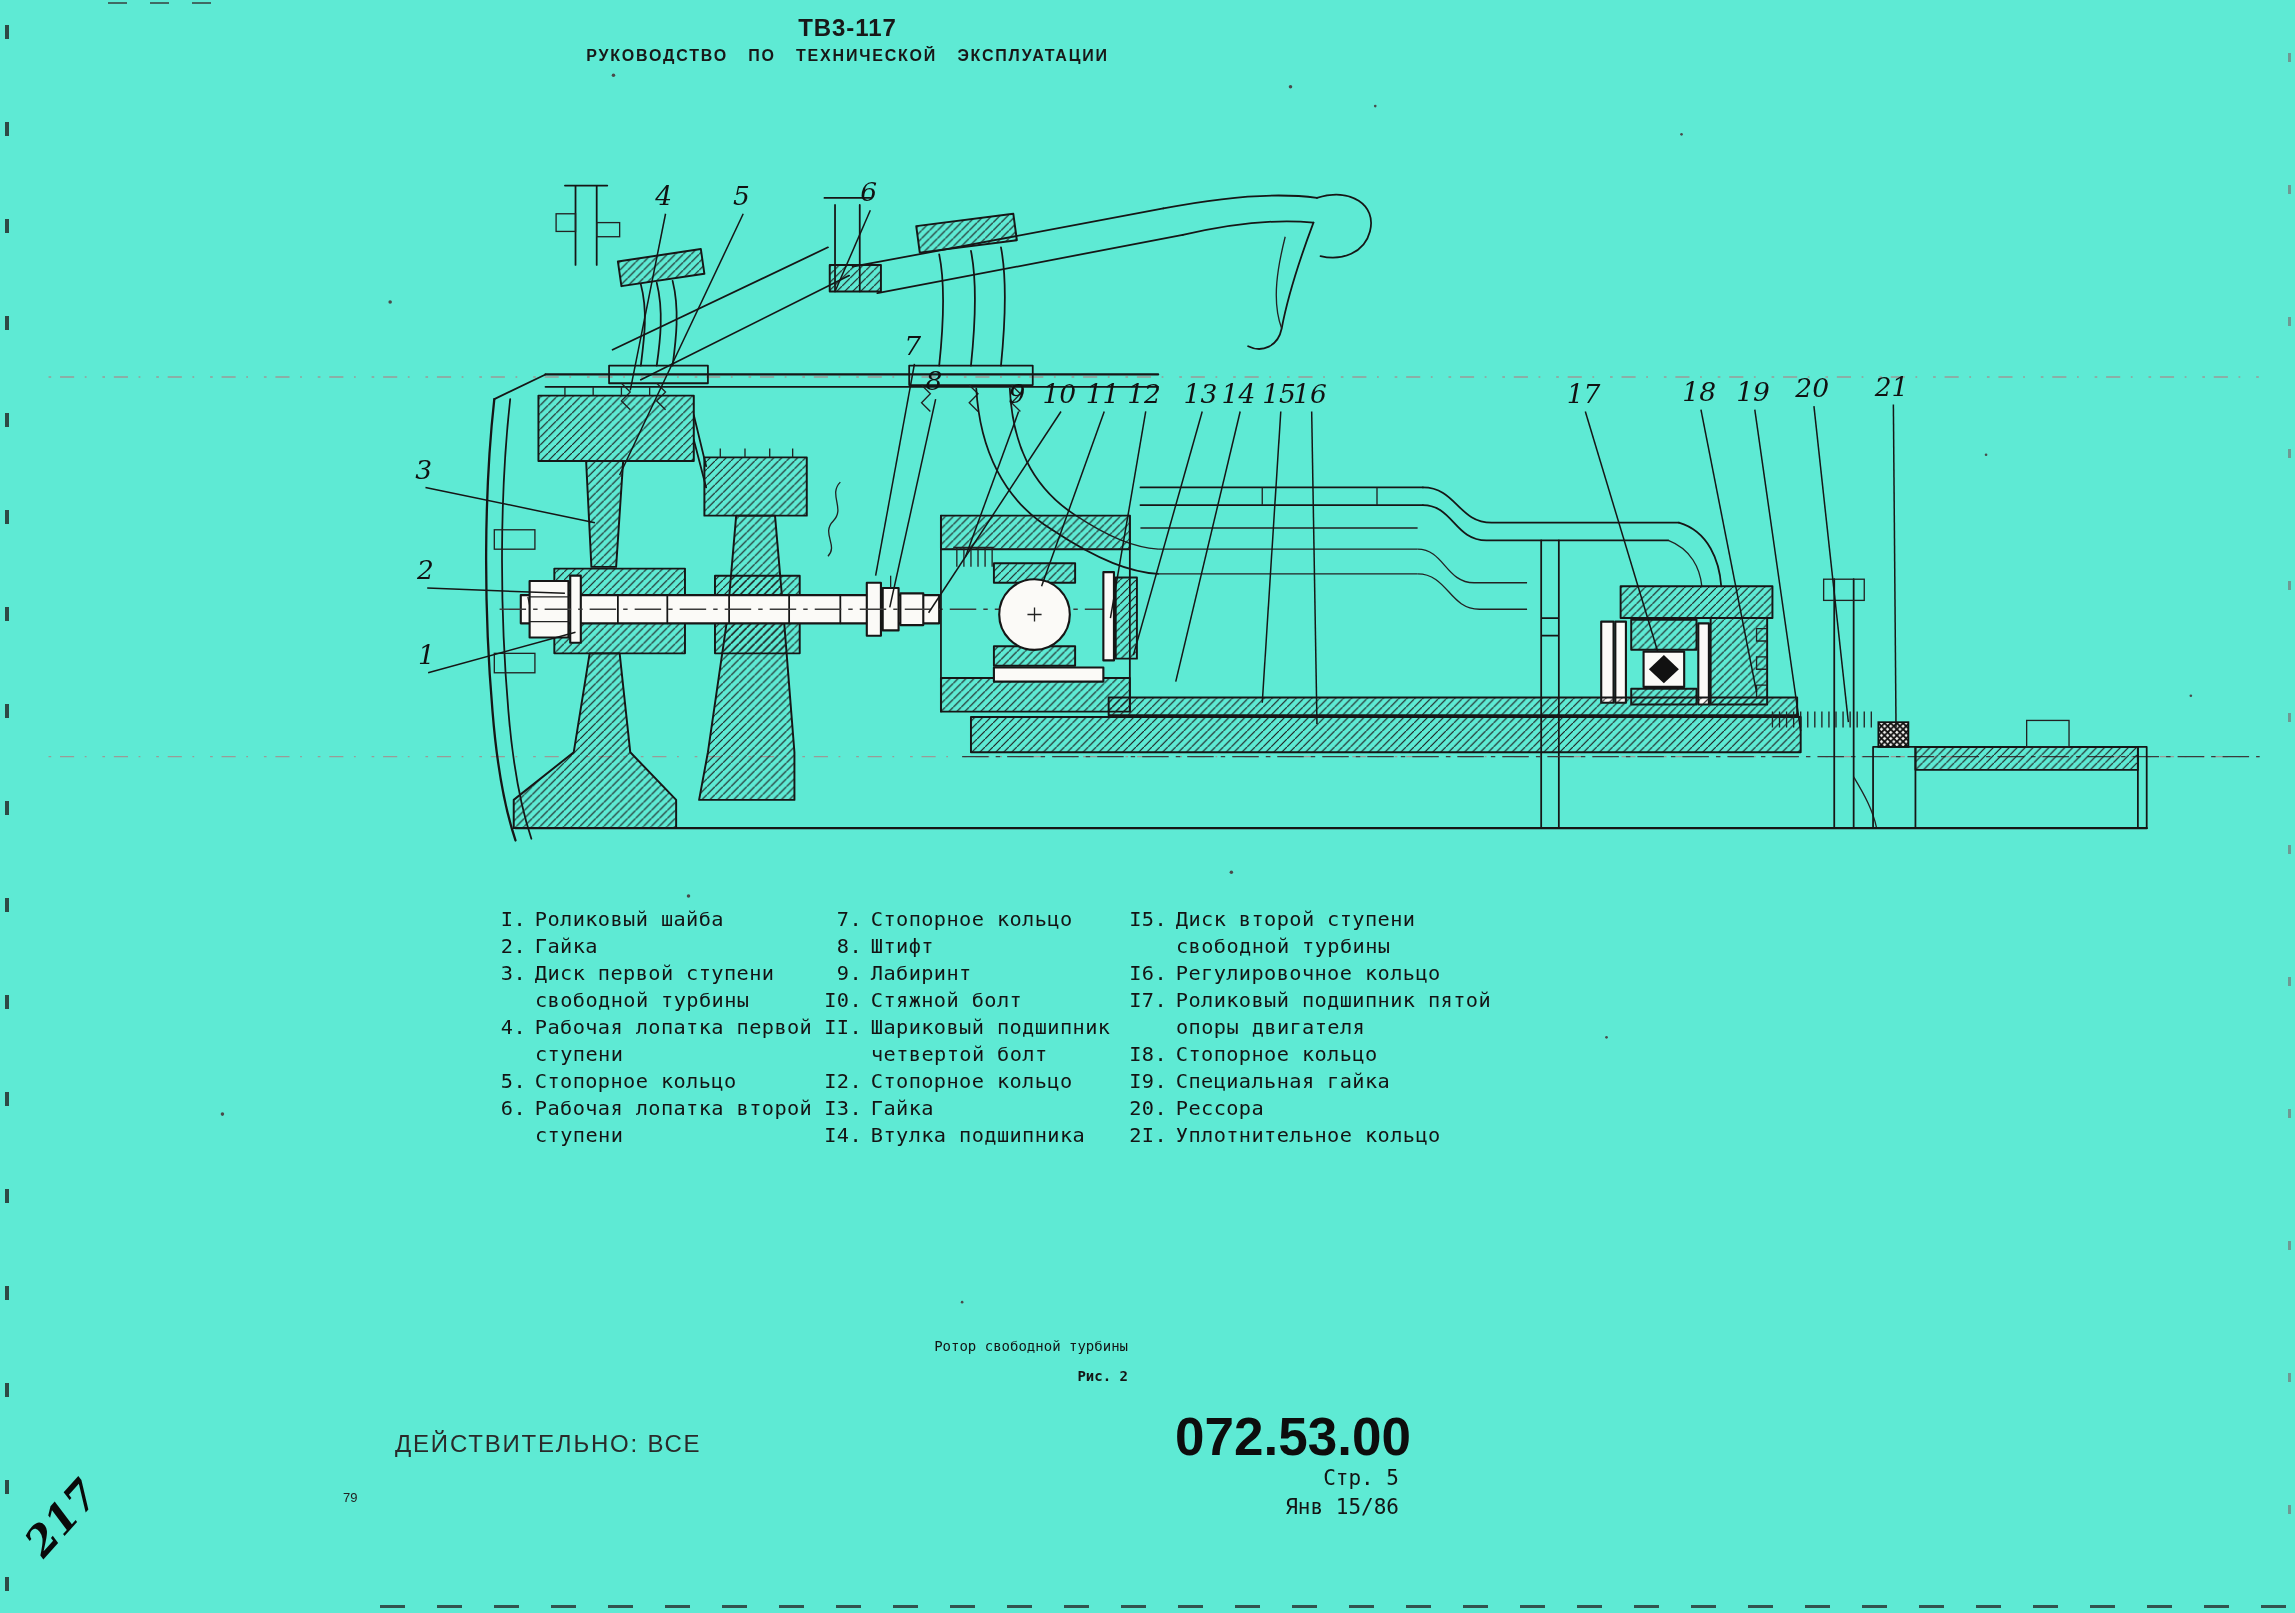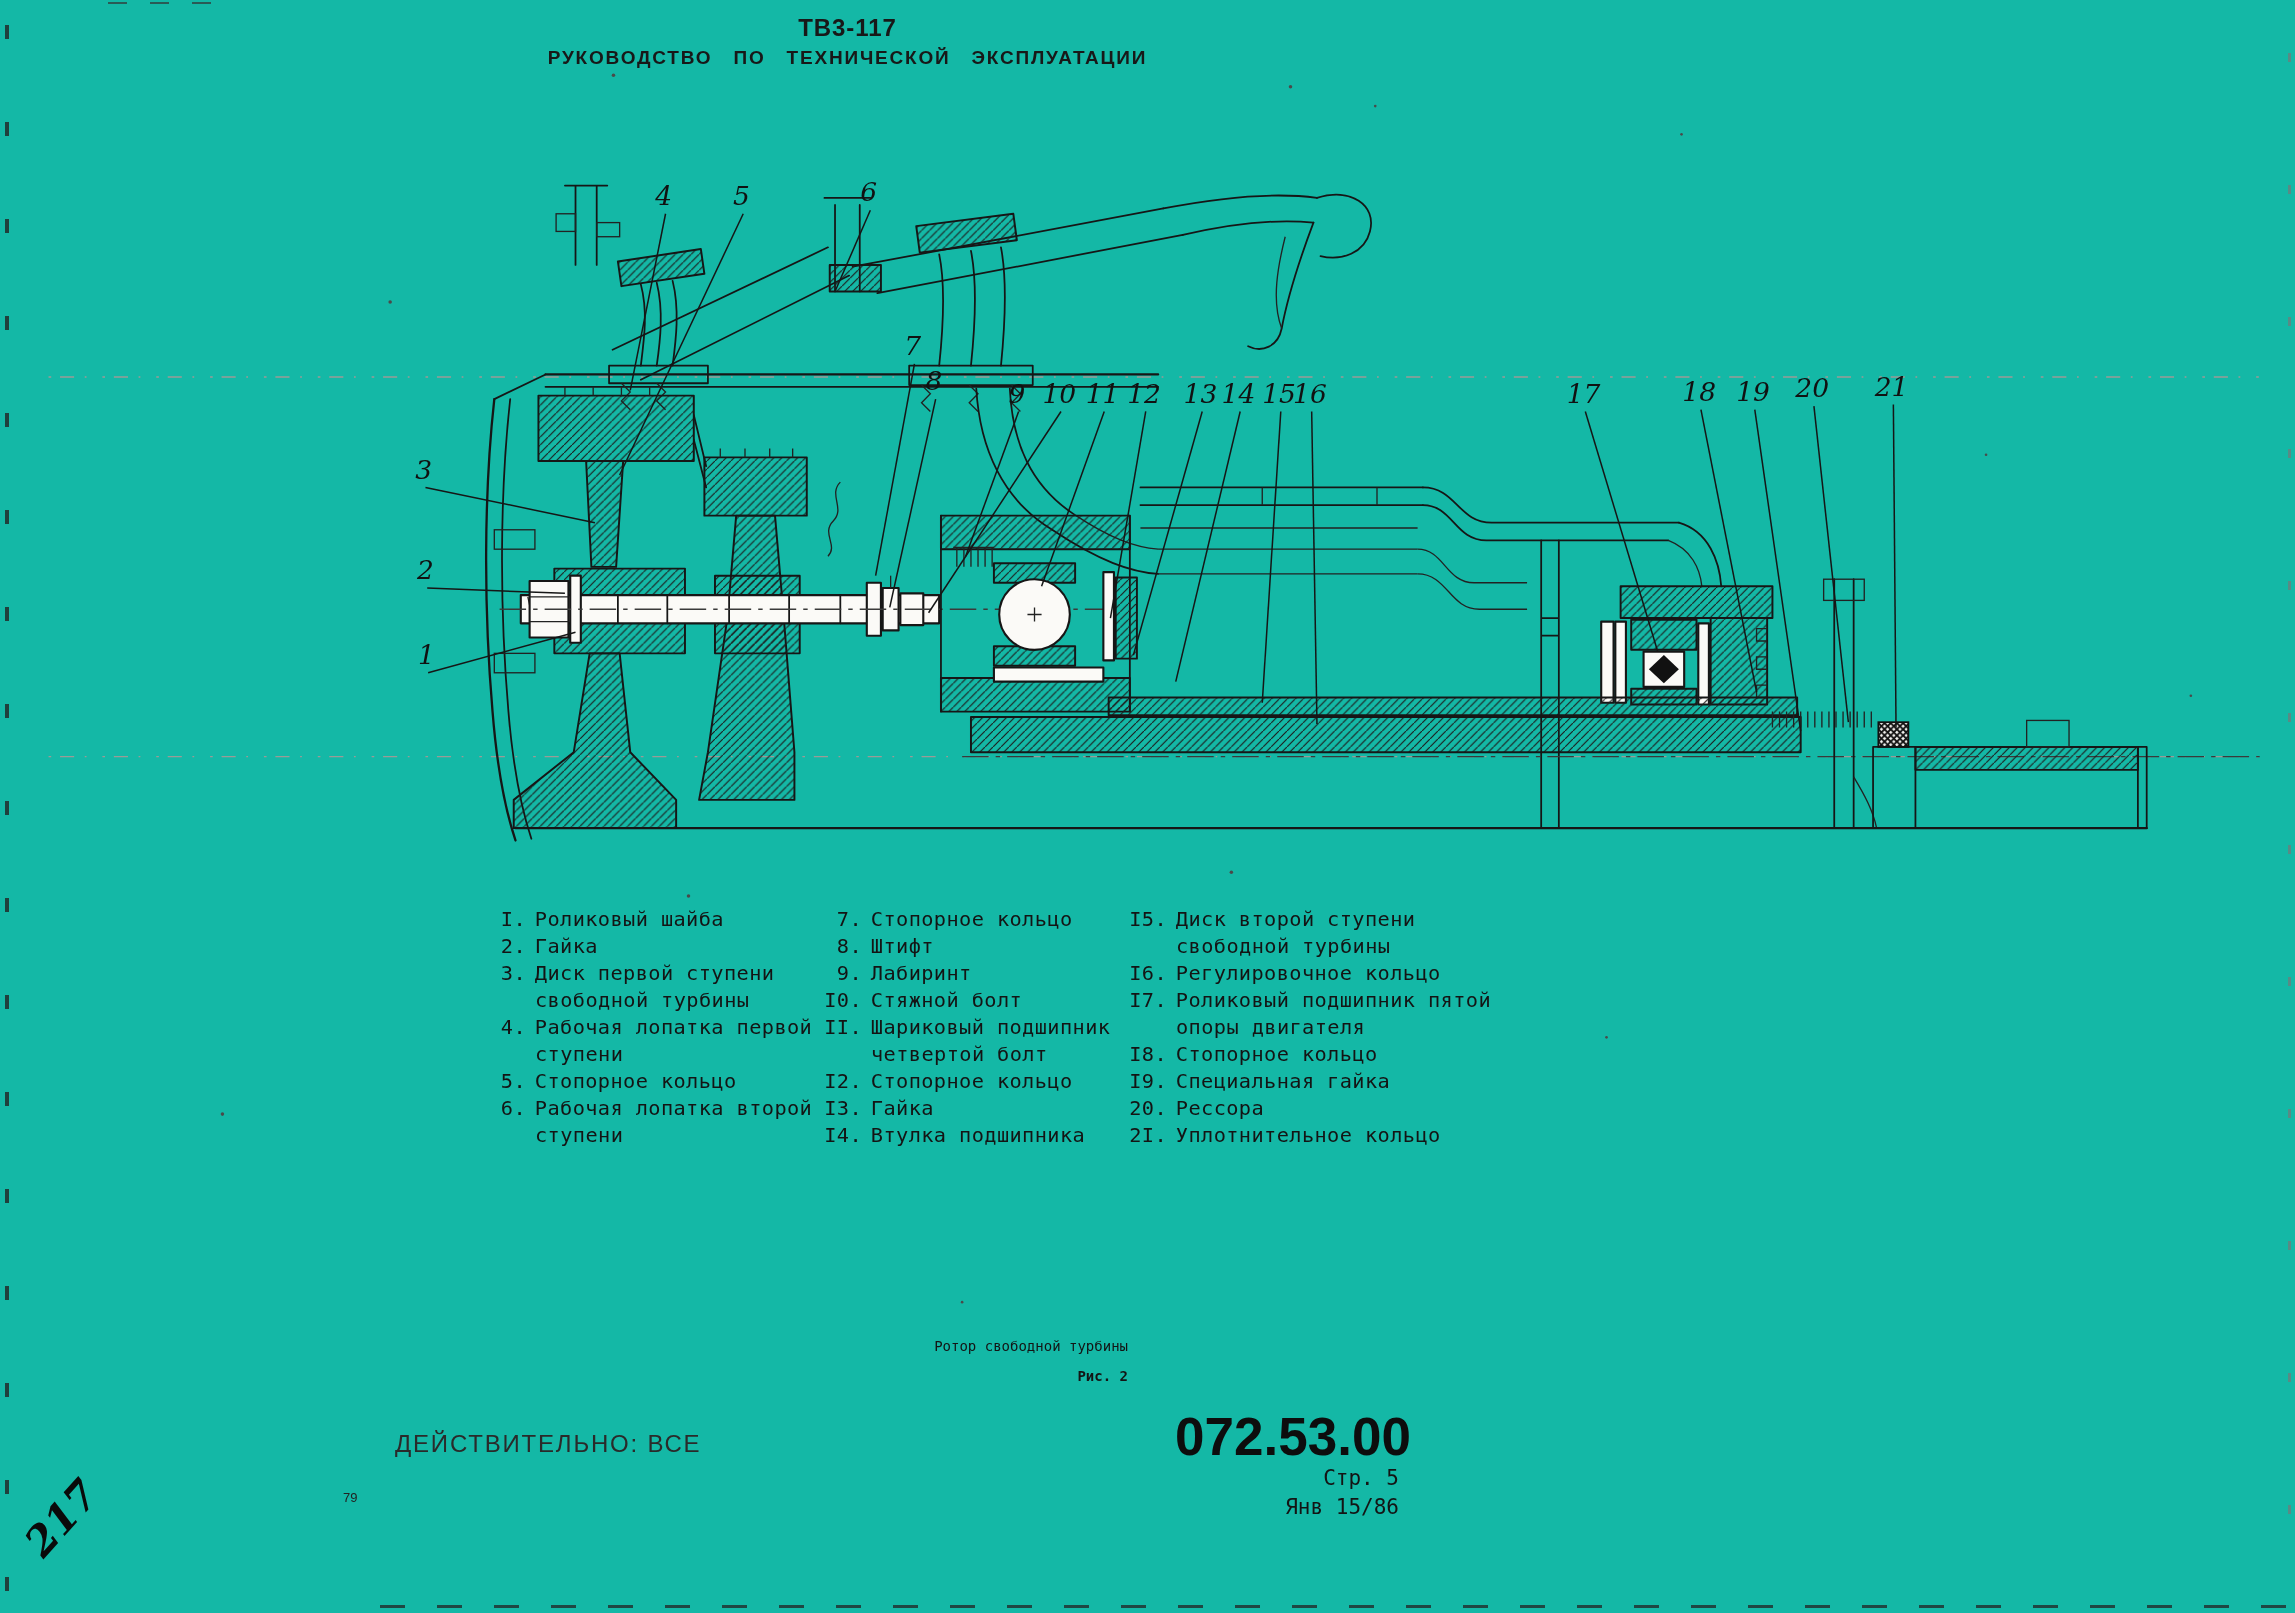--- a/index.html
+++ b/index.html
@@ -1,34 +1,34 @@
 <!DOCTYPE html>
 <html style="font-size:14px"><head>
 <meta charset="utf-8">
 <style>
   html,body{margin:0;padding:0;background:#e8e8e6;}
   .page{
     position:relative;width:2295px;height:1613px;overflow:hidden;
-    background:#14b8a6;color:#1b1b1b;
+    background:#5eead4;color:#1b1b1b;
     font-family:"DejaVu Sans Mono", monospace;
   }
   
   .edge-left{position:absolute;left:5.3px;top:25px;width:3.5px;height:1572px;
     background:repeating-linear-gradient(#222 0 14px,transparent 14px 97px);opacity:.8;}
   .edge-right{position:absolute;left:2288px;top:53px;width:2.6px;height:1501px;
     background:repeating-linear-gradient(#777 0 8.8px,transparent 8.8px 132px);opacity:.7;}
   .edge-bottom{position:absolute;left:380px;top:1605px;width:1907px;height:2.6px;
     background:repeating-linear-gradient(90deg,#222 0 25px,transparent 25px 57px);opacity:.75;}
   .edge-top-a{position:absolute;left:108px;top:1.8px;width:115px;height:2.6px;
     background:repeating-linear-gradient(90deg,#333 0 19.4px,transparent 19.4px 42px);opacity:.7;}
   
   .hdr{position:absolute;left:406px;top:14px;width:883px;text-align:center;
     font-family:"Liberation Sans",sans-serif;font-weight:700;color:#181818;}
   .hdr .l1{font-size:24px;letter-spacing:0.9px;}
-  .hdr .l2{font-size:19px;letter-spacing:1.8px;word-spacing:14px;margin-top:5.3px;}
+  .hdr .l2{font-size:16px;letter-spacing:1.8px;word-spacing:14px;margin-top:5.3px;}
   
   svg.diagram{position:absolute;left:0;top:0;}
   .ln{fill:none;stroke:#161616;stroke-width:2.6;stroke-linejoin:round;stroke-linecap:round;}
   .ln2{fill:none;stroke:#161616;stroke-width:2.0;stroke-linejoin:round;stroke-linecap:round;}
   .thin{fill:none;stroke:#222;stroke-width:1.5;}
   .hz{fill:url(#h45);stroke:#161616;stroke-width:2.2;stroke-linejoin:round;}
   .wh{fill:#fbfaf7;stroke:#161616;stroke-width:2.4;stroke-linejoin:round;}
   .faint{stroke:#9b9b96;stroke-width:1.6;stroke-dasharray:3 10 16 12 2 18;fill:none;}
   .cdash{stroke:#3a3a3a;stroke-width:1.6;stroke-dasharray:30 8 5 8;fill:none;}
   .leader{stroke:#161616;stroke-width:1.7;fill:none;}

